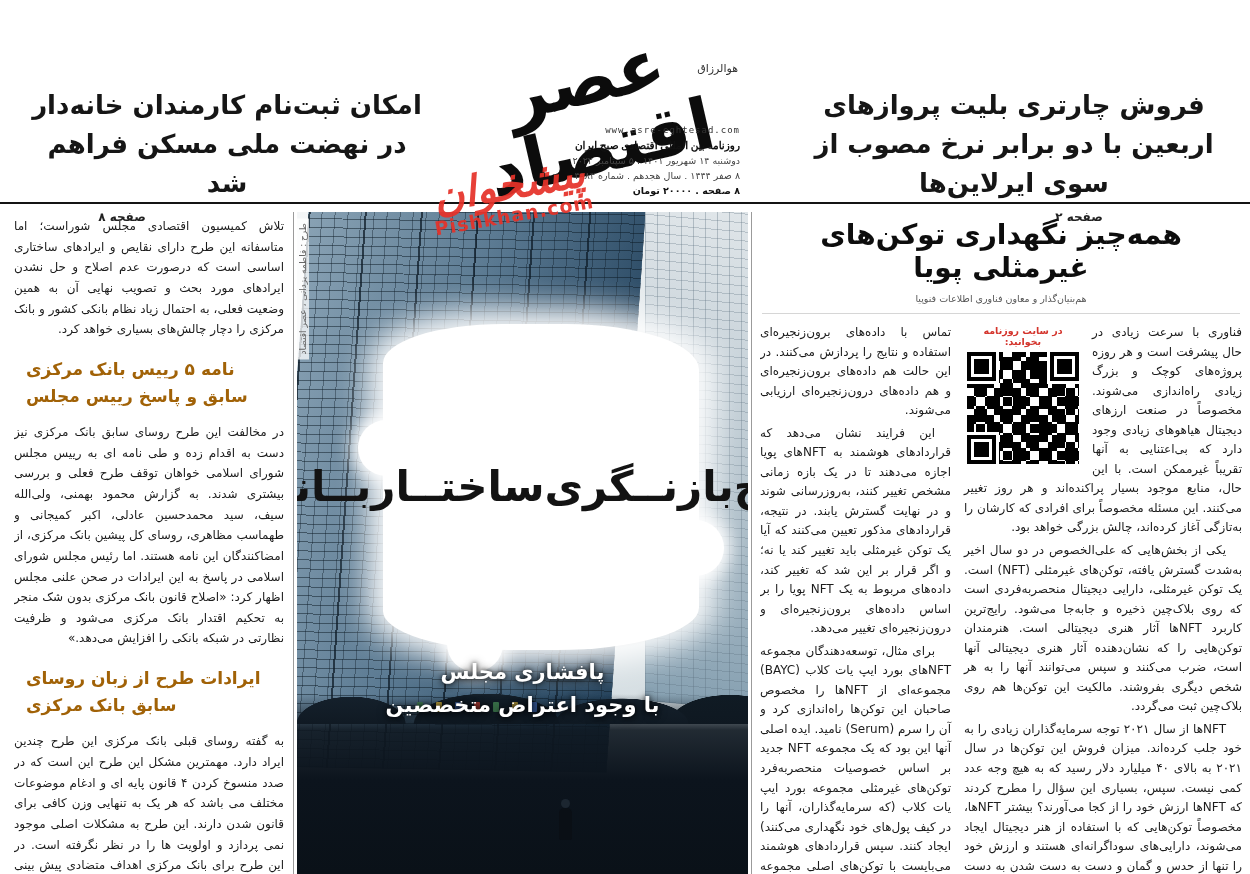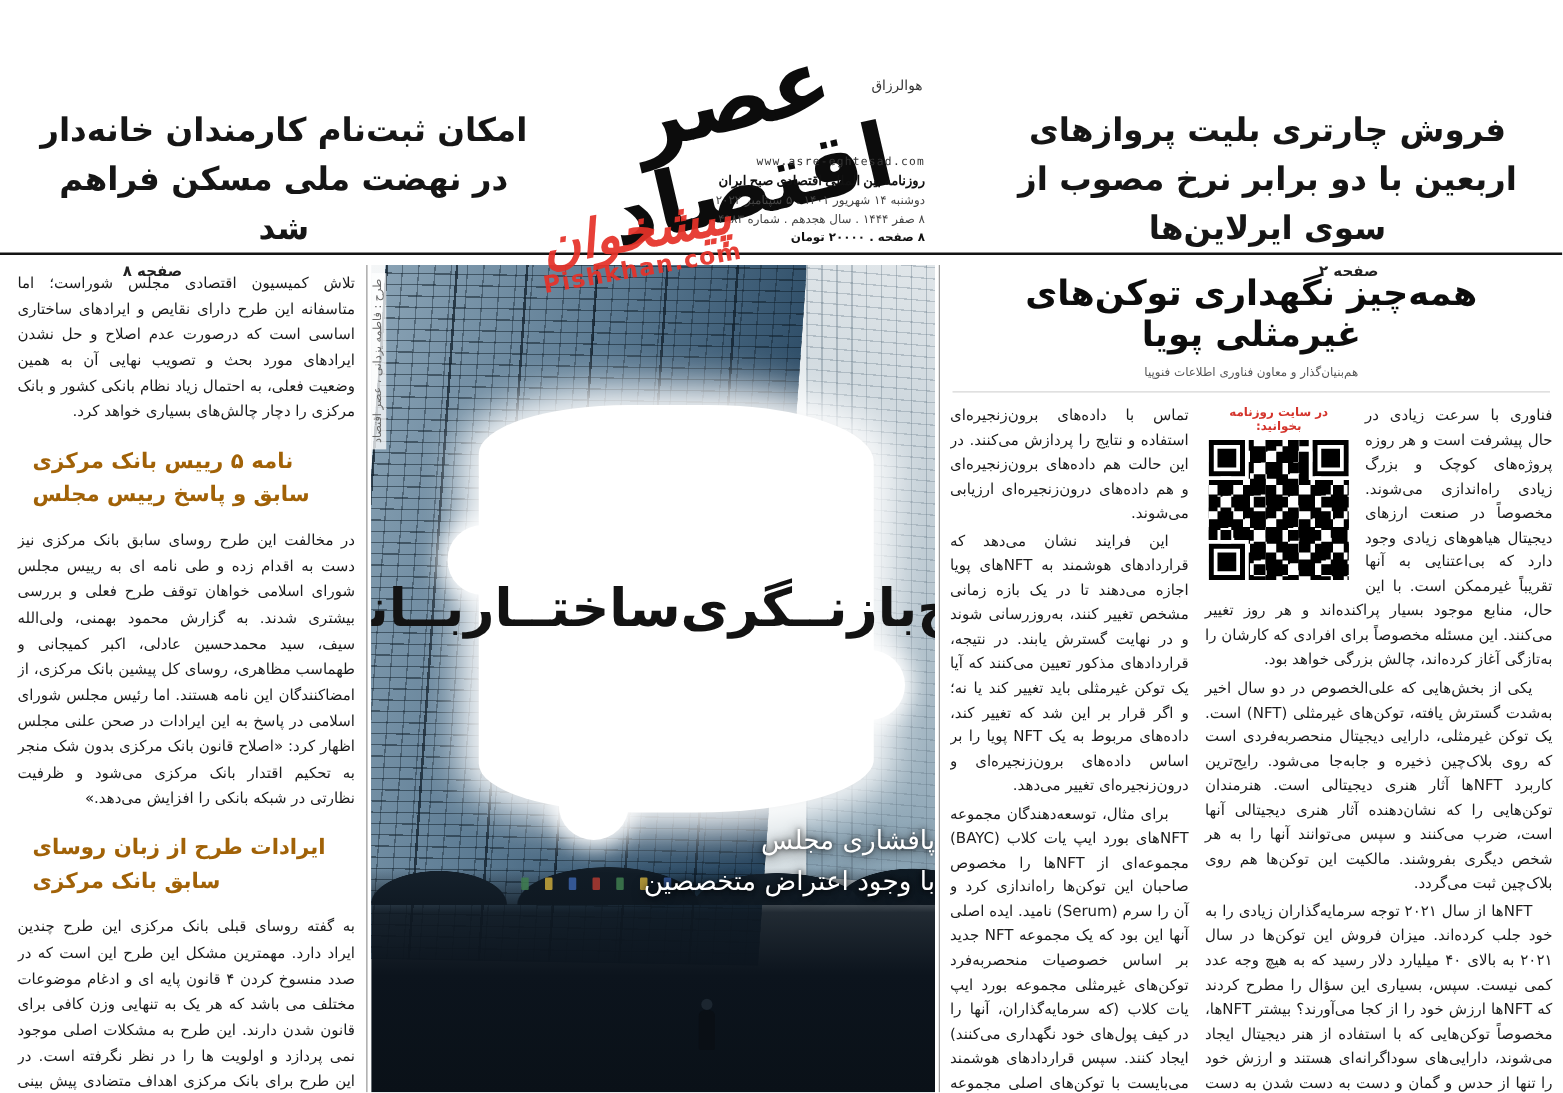--- a/index.html
+++ b/index.html
@@ -80,22 +80,22 @@
           border-radius:38% 42% 45% 40% / 12% 14% 13% 12%;
           box-shadow:0 0 30px 16px rgba(255,255,255,.95),0 0 3px rgba(0,0,0,.15);
           display:flex;flex-direction:row;align-items:center;justify-content:center;}
   .puzzle::before,.puzzle::after,.puzzle .tab{content:"";position:absolute;width:56px;height:56px;
           background:#fff;border-radius:50%;box-shadow:0 0 16px 7px rgba(255,255,255,.9);}
   .puzzle::before{left:-25px;top:96px;}
   .puzzle::after{right:-25px;top:196px;}
   .puzzle .tab{bottom:-22px;left:64px;}
   .puzzle-line{font-size:42px;font-weight:bold;line-height:60px;color:#131313;white-space:nowrap;z-index:3;}
 
-  .feature-sub{position:absolute;left:0;top:444px;width:100%;color:#fff;
-          font-weight:normal;z-index:3;
+  .feature-sub{position:absolute;left:0;top:444px;width:100%;text-align:center;color:#fff;
+          font-weight:bold;z-index:3;
           text-shadow:0 1px 10px rgba(0,0,0,.9),0 0 4px rgba(0,0,0,.7);}
   .feature-sub div{font-size:21px;line-height:1.55;}
 
   
   .right-article{position:absolute;left:760px;top:214px;width:482px;height:660px;overflow:hidden;}
   .right-article h1{margin:4px 0 9px;font-size:28px;font-weight:bold;text-align:center;color:#0d0d0d;}
   .author{text-align:center;font-size:11px;font-weight:bold;color:#222;}
   .role{text-align:center;font-size:9.5px;color:#555;margin-top:3px;}
   .art-rule{height:1px;background:#d6d6d6;margin:9px 2px 9px;}
   .cols{display:flex;gap:13px;}

